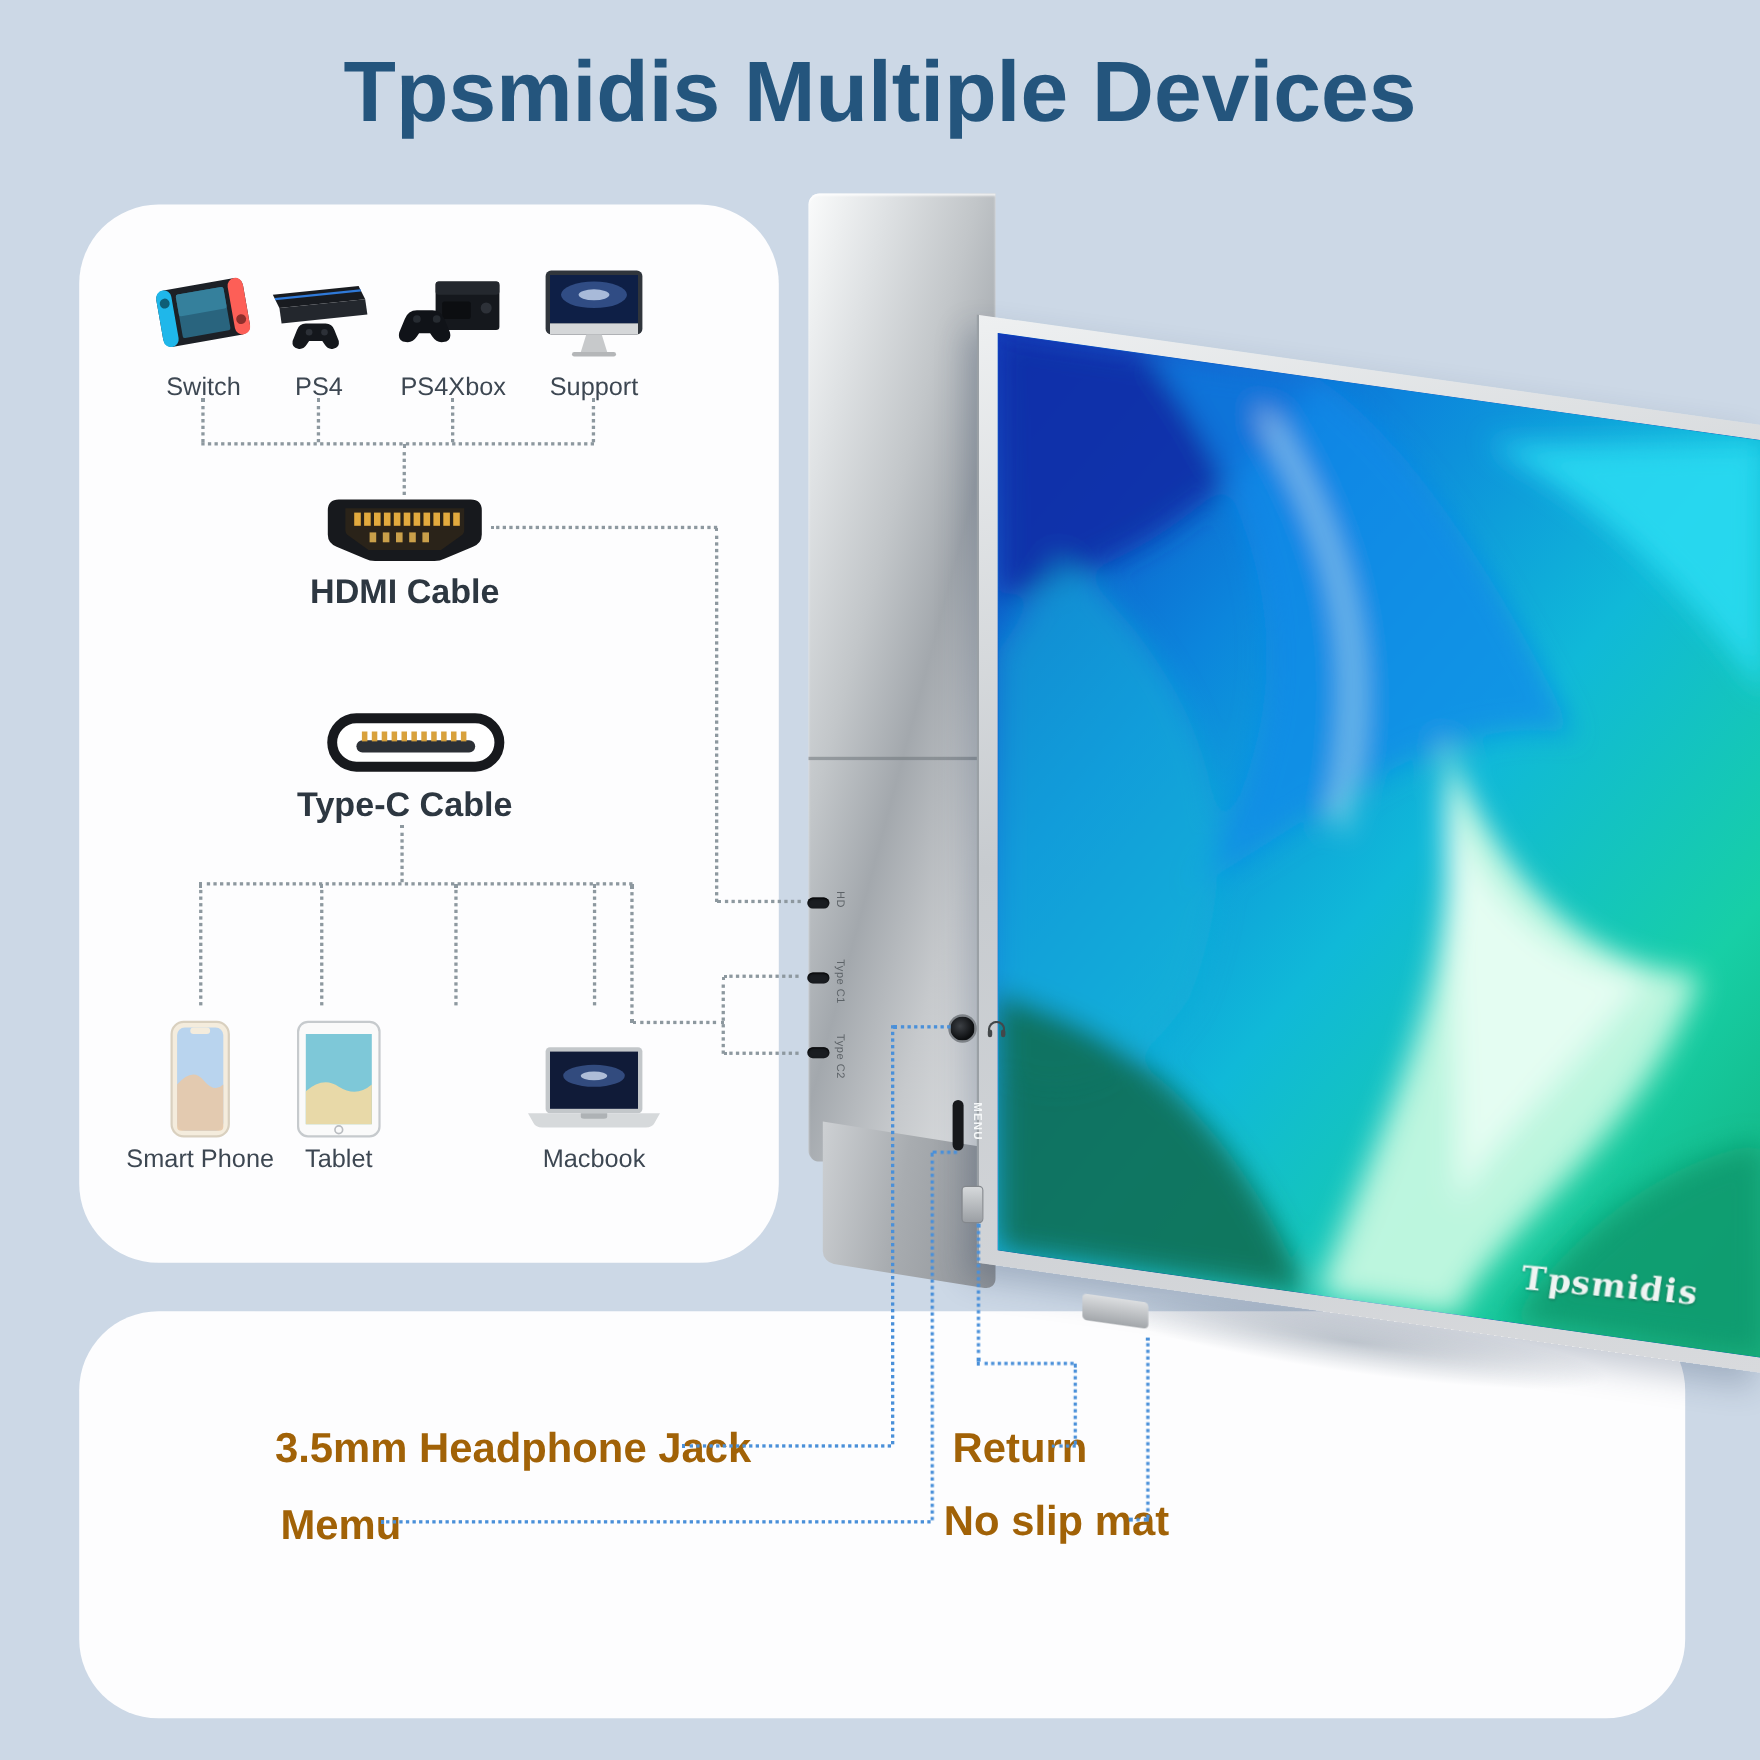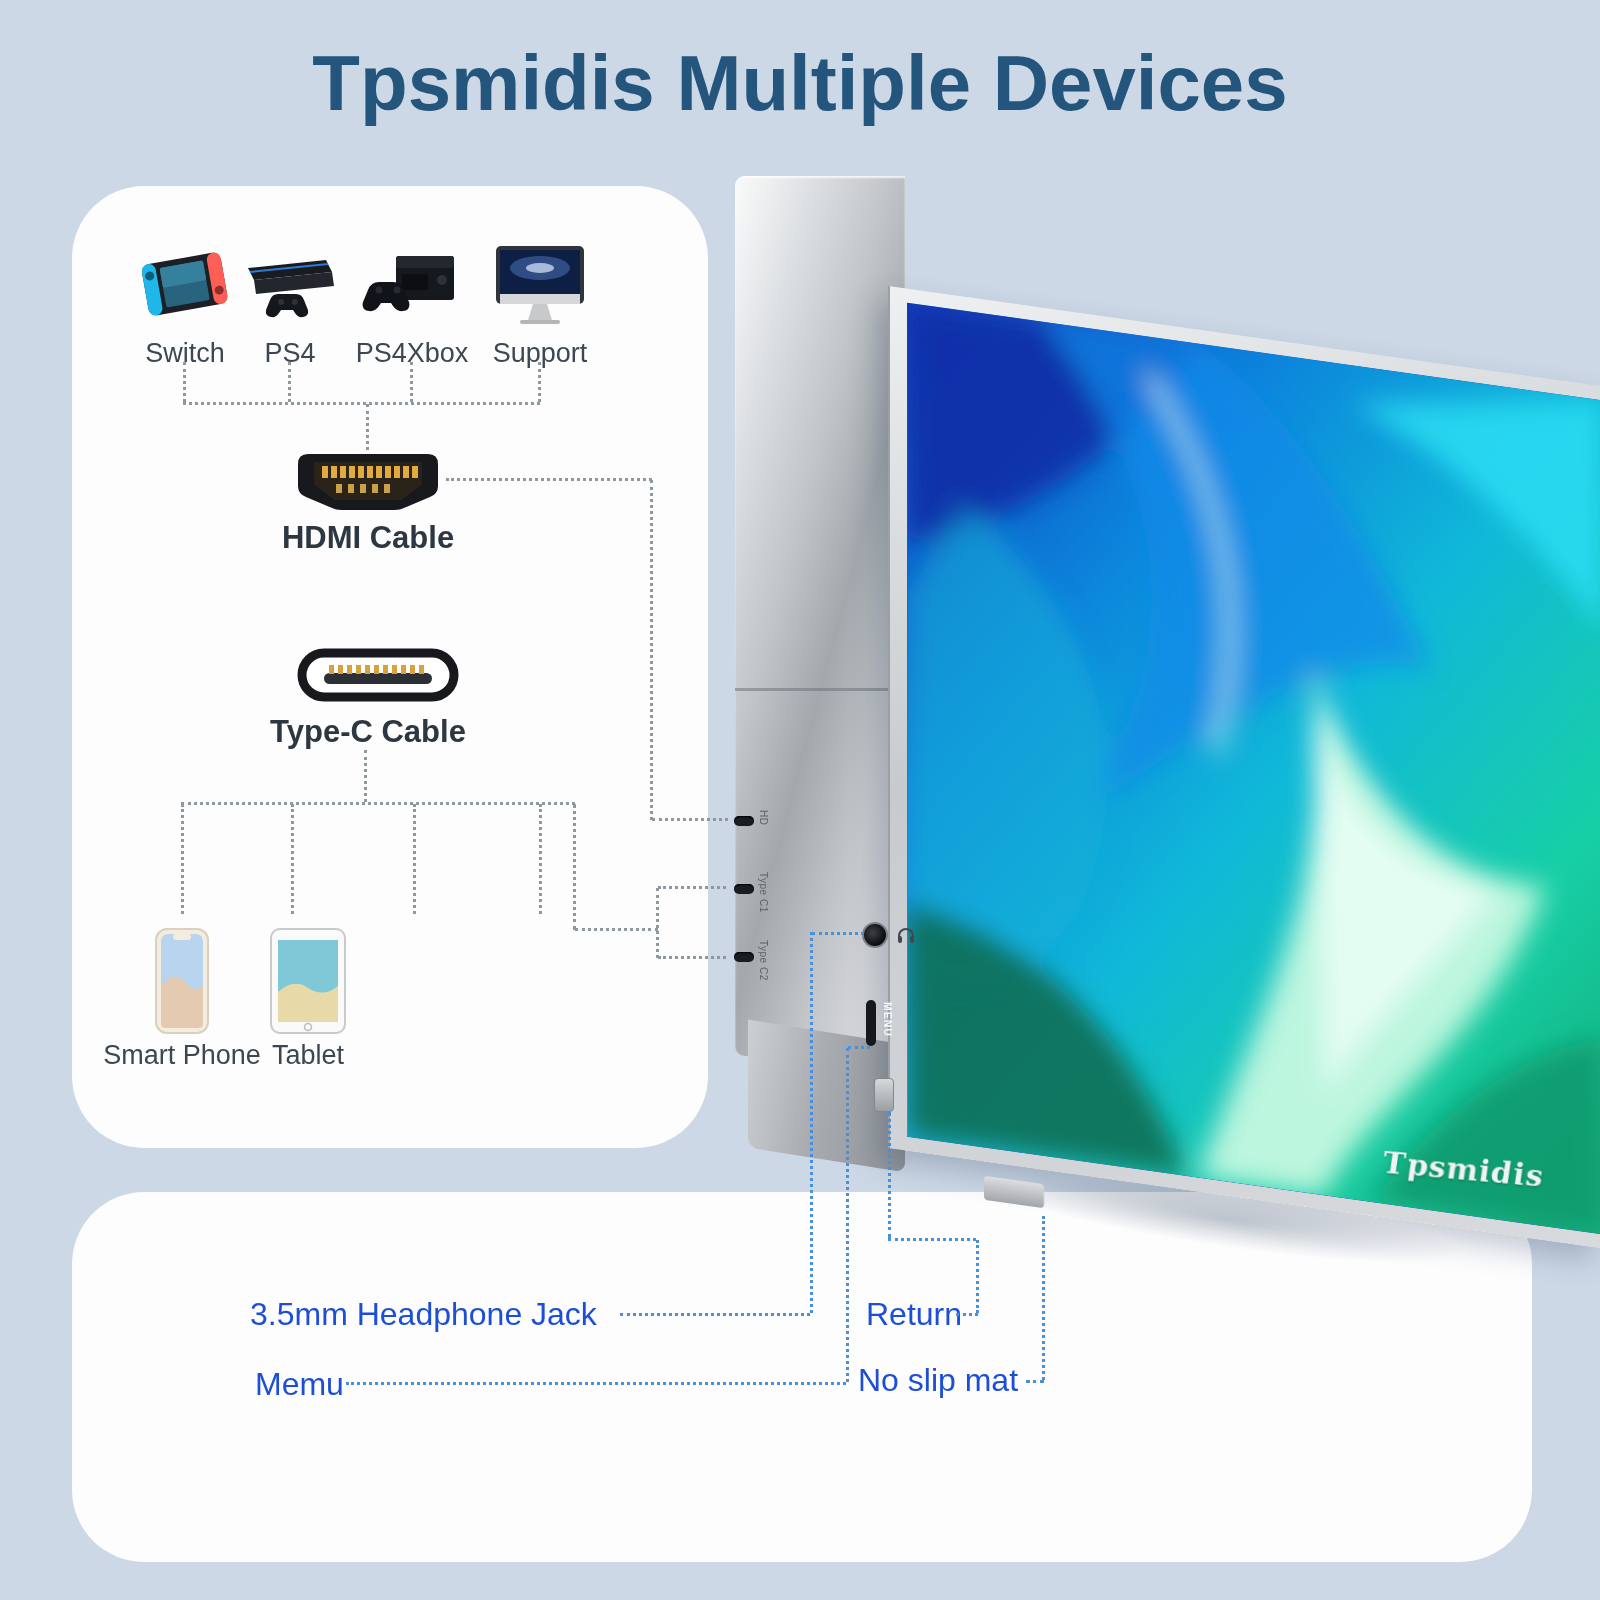--- a/index.html
+++ b/index.html
@@ -11,21 +11,21 @@
          font-size:78px;font-weight:800;color:#24557d;letter-spacing:0;}
 
   
   .card{position:absolute;background:#fdfdfe;border-radius:72px;z-index:10;}
   #top-card{left:72px;top:186px;width:636px;height:962px;}
   #bottom-card{left:72px;top:1192px;width:1460px;height:370px;}
 
   
   .device{position:absolute;width:112px;display:flex;flex-direction:column;align-items:center;margin:0;}
   .dev-icon{height:114px;display:flex;align-items:flex-end;justify-content:center;}
-  .device figcaption{font-size:27px;color:#3d4752;margin-top:4px;white-space:nowrap;}
+  .device figcaption{font-size:23px;color:#3d4752;margin-top:4px;white-space:nowrap;}
 
   .cable-label{position:absolute;width:300px;text-align:center;font-size:31px;font-weight:bold;color:#2d3741;}
   .conn-icon{position:absolute;}
 
   
   .lh{position:absolute;height:0;border-top:3px dotted #8d989f;z-index:30;}
   .lv{position:absolute;width:0;border-left:3px dotted #8d989f;z-index:30;}
   .blue{border-color:#4a90d9;z-index:31;}
 
   
@@ -60,21 +60,21 @@
         border-radius:2px;box-shadow:12px 0 0 #43484a;}
   .menu-slot{left:866px;top:1000px;width:10px;height:46px;background:#16181b;border-radius:5px;}
   .menu-label{left:882px;top:1002px;writing-mode:vertical-rl;text-orientation:mixed;
               font-size:10.5px;font-weight:bold;color:#f6f8f9;letter-spacing:1px;}
   .ret-tab{left:874px;top:1078px;width:18px;height:32px;border-radius:4px;border:1px solid #83878c;
            background:linear-gradient(180deg,#d6d9db,#9b9fa4);}
   .foot{left:984px;top:1180px;width:60px;height:24px;border-radius:4px;transform:skewY(8deg);
         background:linear-gradient(180deg,#dcdee0,#a2a6aa);}
 
   
-  .bottom-label{position:absolute;font-size:32px;font-weight:normal;color:#1d4ed8;white-space:nowrap;}
+  .bottom-label{position:absolute;font-size:38px;font-weight:bold;color:#a16207;white-space:nowrap;}
 </style>
 </head>
 <body>
 
 <div id="page">
 
   <h1 class="title">Tpsmidis Multiple Devices</h1>
 
   <section class="card" id="top-card">
 
@@ -206,20 +206,33 @@
           <rect x="4" y="3" width="74" height="104" rx="9" fill="#fafafa" stroke="#c6cacd" stroke-width="2"></rect>
           <rect x="11" y="14" width="60" height="82" fill="#7ec8d8"></rect>
           <path d="M11 66 q16 -14 30 -4 q16 10 30 -2 v36 h-60 Z" fill="#e8d9a8"></path>
           <circle cx="41" cy="101" r="3.5" fill="none" stroke="#b9bcc0" stroke-width="1.5"></circle>
         </svg>
       </div>
       <figcaption>Tablet</figcaption>
     </figure>
 
 
+    <figure class="device" style="left:412px;top:736px">
+      <div class="dev-icon">
+        <svg width="132" height="88" viewBox="0 0 132 88">
+          <rect x="22" y="4" width="88" height="60" rx="4" fill="#c3c7ca"></rect>
+          <rect x="26" y="8" width="80" height="52" fill="#101b38"></rect>
+          <ellipse cx="66" cy="30" rx="28" ry="10" fill="#41609c" opacity="0.7"></ellipse>
+          <ellipse cx="66" cy="30" rx="12" ry="4" fill="#cdd9ef" opacity="0.8"></ellipse>
+          <path d="M6 64 h120 l-5 9 q-2 4 -8 4 h-94 q-6 0 -8 -4 Z" fill="#d6d9db"></path>
+          <path d="M54 64 h24 v3 q0 2 -3 2 h-18 q-3 0 -3 -2 Z" fill="#aeb2b5"></path>
+        </svg>
+      </div>
+      <figcaption>Macbook</figcaption>
+    </figure>
   </section>
 
   <div id="monitor">
     <div class="mon-back"></div>
     <div class="mon-seam"></div>
     <div class="mon-stand"></div>
     <div class="mon-shadow"></div>
 
     <div class="mon-screen">
       <div class="mon-display">

